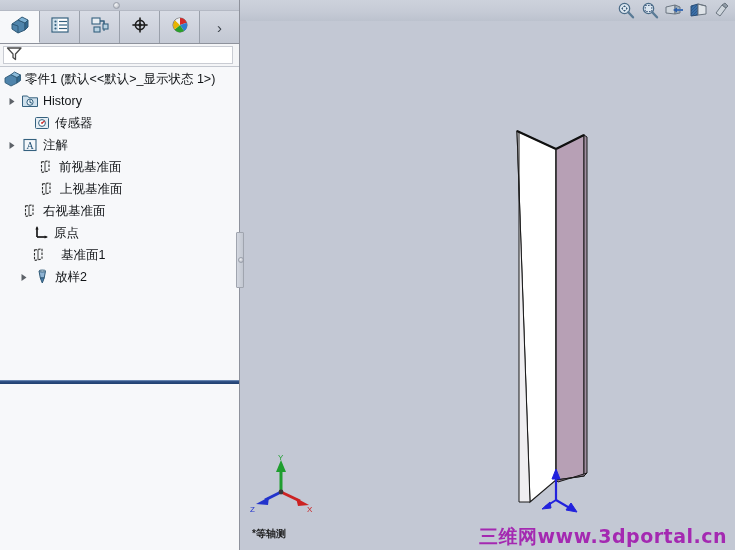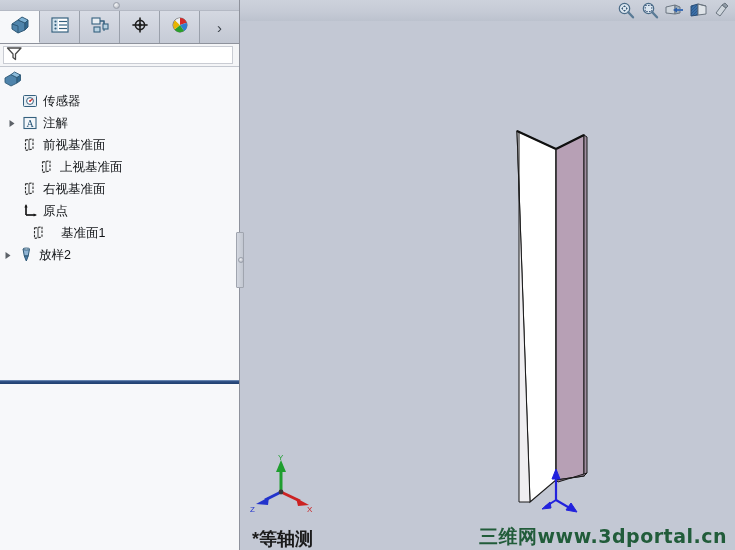--- a/index.html
+++ b/index.html
@@ -19,33 +19,33 @@
   #graphics {
     position: absolute;
     left: 0; top: 0; width: 735px; height: 550px;
     background: #c3c8d4;
   }
 
   
   #view-label {
     position: absolute;
     left: 252px; top: 527px;
-    font-size: 18px;
+    font-size: 10px;
     font-weight: bold;
     color: #1b1b1b;
     letter-spacing: 0px;
     white-space: nowrap;
   }
   
   #watermark {
     position: absolute;
     right: 8px; top: 524px;
     font-size: 19px;
     font-weight: bold;
-    color: #14532d;
+    color: #a21caf;
     letter-spacing: 0.5px;
     white-space: nowrap;
     font-family: "DejaVu Sans", sans-serif;
     opacity: 0.92;
   }
 
   
   #topstrip {
     position: absolute;
     left: 0; top: 0; width: 735px; height: 21px;
@@ -396,53 +396,69 @@
     <div id="tree">
 
       <div class="trow root" style="padding-left:2px;">
         <div class="ico">
           <svg width="19" height="17" viewBox="0 0 19 17">
             <path d="M2 8 L8 4.6 L14 7.6 L14 13 L8 16 L2 12.6 Z" fill="#4f84ab" stroke="#2f5976" stroke-width="0.9"></path>
             <path d="M8 4.6 L11.5 2 L17.5 5 L14 7.6 Z" fill="#8dbcdb" stroke="#2f5976" stroke-width="0.9"></path>
             <path d="M14 7.6 L17.5 5 L17.5 10.5 L14 13 Z" fill="#326a91" stroke="#2f5976" stroke-width="0.9"></path>
           </svg>
         </div>
-      </div>
-
-
-      <div class="trow" style="padding-left:4px;">
-        <div class="arrow"></div>
-        <div class="ico">
-          <svg width="18" height="16" viewBox="0 0 18 16">
-            <rect x="2.5" y="2.5" width="13" height="11" rx="1" fill="#e6eef4" stroke="#35617f" stroke-width="1"></rect>
-            <circle cx="9" cy="8" r="3.4" fill="#ffffff" stroke="#35617f" stroke-width="1"></circle>
-            <path d="M9 8 L11.6 6" stroke="#d03030" stroke-width="1.2"></path>
-            <circle cx="9" cy="8" r="0.9" fill="#d03030"></circle>
-          </svg>
-        </div>
-        <div class="lbl">传感器</div>
+        <div class="lbl">零件1  (默认&lt;&lt;默认&gt;_显示状态 1&gt;)</div>
       </div>
 
       <div class="trow" style="padding-left:4px;">
         <div class="arrow">
           <svg width="8" height="9" viewBox="0 0 8 9">
               <polygon points="1.5,1 6.5,4.5 1.5,8" fill="#5d6268"></polygon>
             </svg>
         </div>
         <div class="ico">
           <svg width="18" height="16" viewBox="0 0 18 16">
+            <path d="M1.5 3 L6.5 3 L8 4.8 L16.5 4.8 L16.5 13.5 L1.5 13.5 Z" fill="#cfe0ec" stroke="#35617f" stroke-width="1"></path>
+            <circle cx="9" cy="9.2" r="3.1" fill="#e8f2f8" stroke="#35617f" stroke-width="1"></circle>
+            <path d="M9 7.2 L9 9.2 L10.8 10.2" fill="none" stroke="#35617f" stroke-width="1.1"></path>
+          </svg>
+        </div>
+        <div class="lbl">History</div>
+      </div>
+
+      <div class="trow" style="padding-left:16px;">
+        <div class="arrow"></div>
+        <div class="ico">
+          <svg width="18" height="16" viewBox="0 0 18 16">
+            <rect x="2.5" y="2.5" width="13" height="11" rx="1" fill="#e6eef4" stroke="#35617f" stroke-width="1"></rect>
+            <circle cx="9" cy="8" r="3.4" fill="#ffffff" stroke="#35617f" stroke-width="1"></circle>
+            <path d="M9 8 L11.6 6" stroke="#d03030" stroke-width="1.2"></path>
+            <circle cx="9" cy="8" r="0.9" fill="#d03030"></circle>
+          </svg>
+        </div>
+        <div class="lbl">传感器</div>
+      </div>
+
+      <div class="trow" style="padding-left:4px;">
+        <div class="arrow">
+          <svg width="8" height="9" viewBox="0 0 8 9">
+              <polygon points="1.5,1 6.5,4.5 1.5,8" fill="#5d6268"></polygon>
+            </svg>
+        </div>
+        <div class="ico">
+          <svg width="18" height="16" viewBox="0 0 18 16">
             <rect x="3" y="2.5" width="12" height="11" fill="#f4f7fa" stroke="#35617f" stroke-width="1.1"></rect>
             <text x="9" y="11.6" font-size="10" font-family="Liberation Serif, serif" text-anchor="middle" fill="#1f4f73">A</text>
           </svg>
         </div>
         <div class="lbl">注解</div>
       </div>
 
 
-      <div class="trow" style="padding-left:4px;font-family:Liberation Serif, serif;">
+      <div class="trow" style="padding-left:20px;font-family:Liberation Serif, serif;">
         <div class="arrow"></div>
         <div class="ico">
           <svg width="18" height="16" viewBox="0 0 18 16">
             <path d="M4.5 3 L12 1.8 L12 12 L4.5 13.4 Z" fill="#f6f8fa" stroke="#2b2b2b" stroke-width="1.1" stroke-dasharray="2.4 1.4"></path>
             <line x1="8" y1="2.4" x2="8" y2="12.8" stroke="#2b2b2b" stroke-width="0.9"></line>
           </svg>
         </div>
         <div class="lbl">前视基准面</div>
       </div>
 
@@ -461,21 +477,21 @@
         <div class="arrow"></div>
         <div class="ico">
           <svg width="18" height="16" viewBox="0 0 18 16">
             <path d="M4.5 3 L12 1.8 L12 12 L4.5 13.4 Z" fill="#f6f8fa" stroke="#2b2b2b" stroke-width="1.1" stroke-dasharray="2.4 1.4"></path>
             <line x1="8" y1="2.4" x2="8" y2="12.8" stroke="#2b2b2b" stroke-width="0.9"></line>
           </svg>
         </div>
         <div class="lbl">右视基准面</div>
       </div>
 
-      <div class="trow" style="padding-left:4px;">
+      <div class="trow" style="padding-left:15px;">
         <div class="arrow"></div>
         <div class="ico">
           <svg width="18" height="16" viewBox="0 0 18 16">
             <line x1="5" y1="2.5" x2="5" y2="12" stroke="#1a1a1a" stroke-width="1.7"></line>
             <line x1="5" y1="12" x2="14.5" y2="12" stroke="#1a1a1a" stroke-width="1.7"></line>
             <polygon points="16 12 12.6 10.4 12.6 13.6" fill="#1a1a1a"></polygon>
             <polygon points="5 1 3.4 4.4 6.6 4.4" fill="#1a1a1a"></polygon>
           </svg>
         </div>
         <div class="lbl">原点</div>
@@ -485,21 +501,21 @@
         <div class="arrow"></div>
         <div class="ico">
           <svg width="18" height="16" viewBox="0 0 18 16">
             <path d="M4.5 3 L12 1.8 L12 12 L4.5 13.4 Z" fill="#f6f8fa" stroke="#2b2b2b" stroke-width="1.1" stroke-dasharray="2.4 1.4"></path>
             <line x1="8" y1="2.4" x2="8" y2="12.8" stroke="#2b2b2b" stroke-width="0.9"></line>
           </svg>
         </div>
         <div class="lbl">基准面1</div>
       </div>
 
-      <div class="trow" style="padding-left:0;text-align:right;">
+      <div class="trow" style="padding-left:16px;text-align:right;">
         <div class="arrow">
           <svg width="8" height="9" viewBox="0 0 8 9">
               <polygon points="1.5,1 6.5,4.5 1.5,8" fill="#5d6268"></polygon>
             </svg>
         </div>
         <div class="ico">
           <svg width="18" height="16" viewBox="0 0 18 16">
             <path d="M6 2 L12.5 2 L11.2 9 L7.3 9 Z" fill="#8fb4d4" stroke="#2f5976" stroke-width="1"></path>
             <path d="M7.3 9 L11.2 9 L9.3 14 Z" fill="#4c7fae" stroke="#2f5976" stroke-width="1"></path>
             <ellipse cx="9.25" cy="2" rx="3.25" ry="1" fill="#cfe0ec" stroke="#2f5976" stroke-width="0.9"></ellipse>

